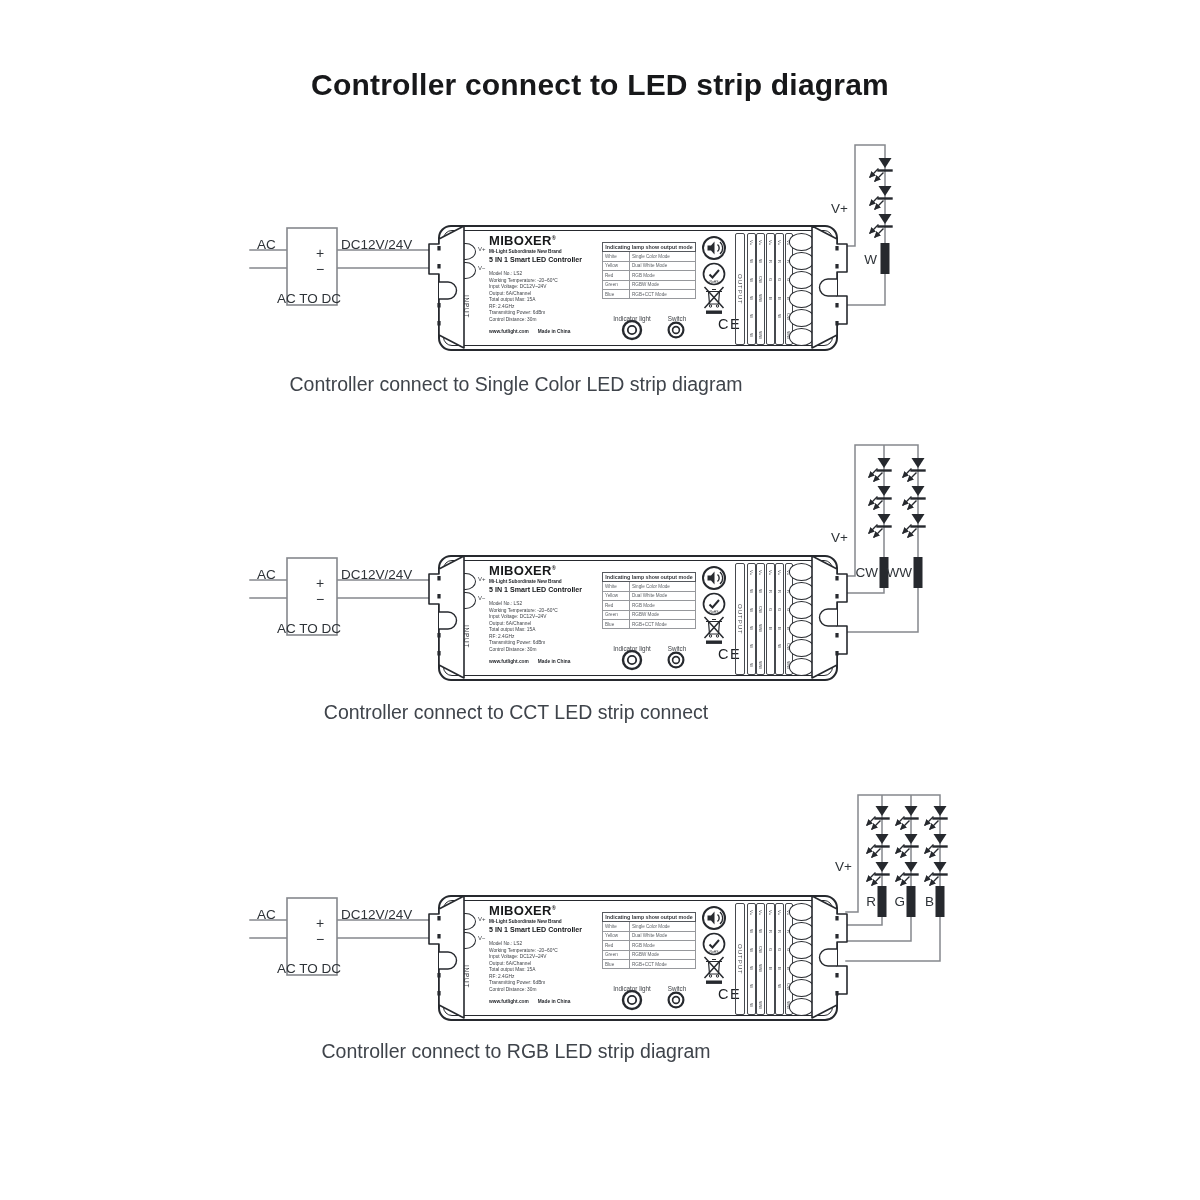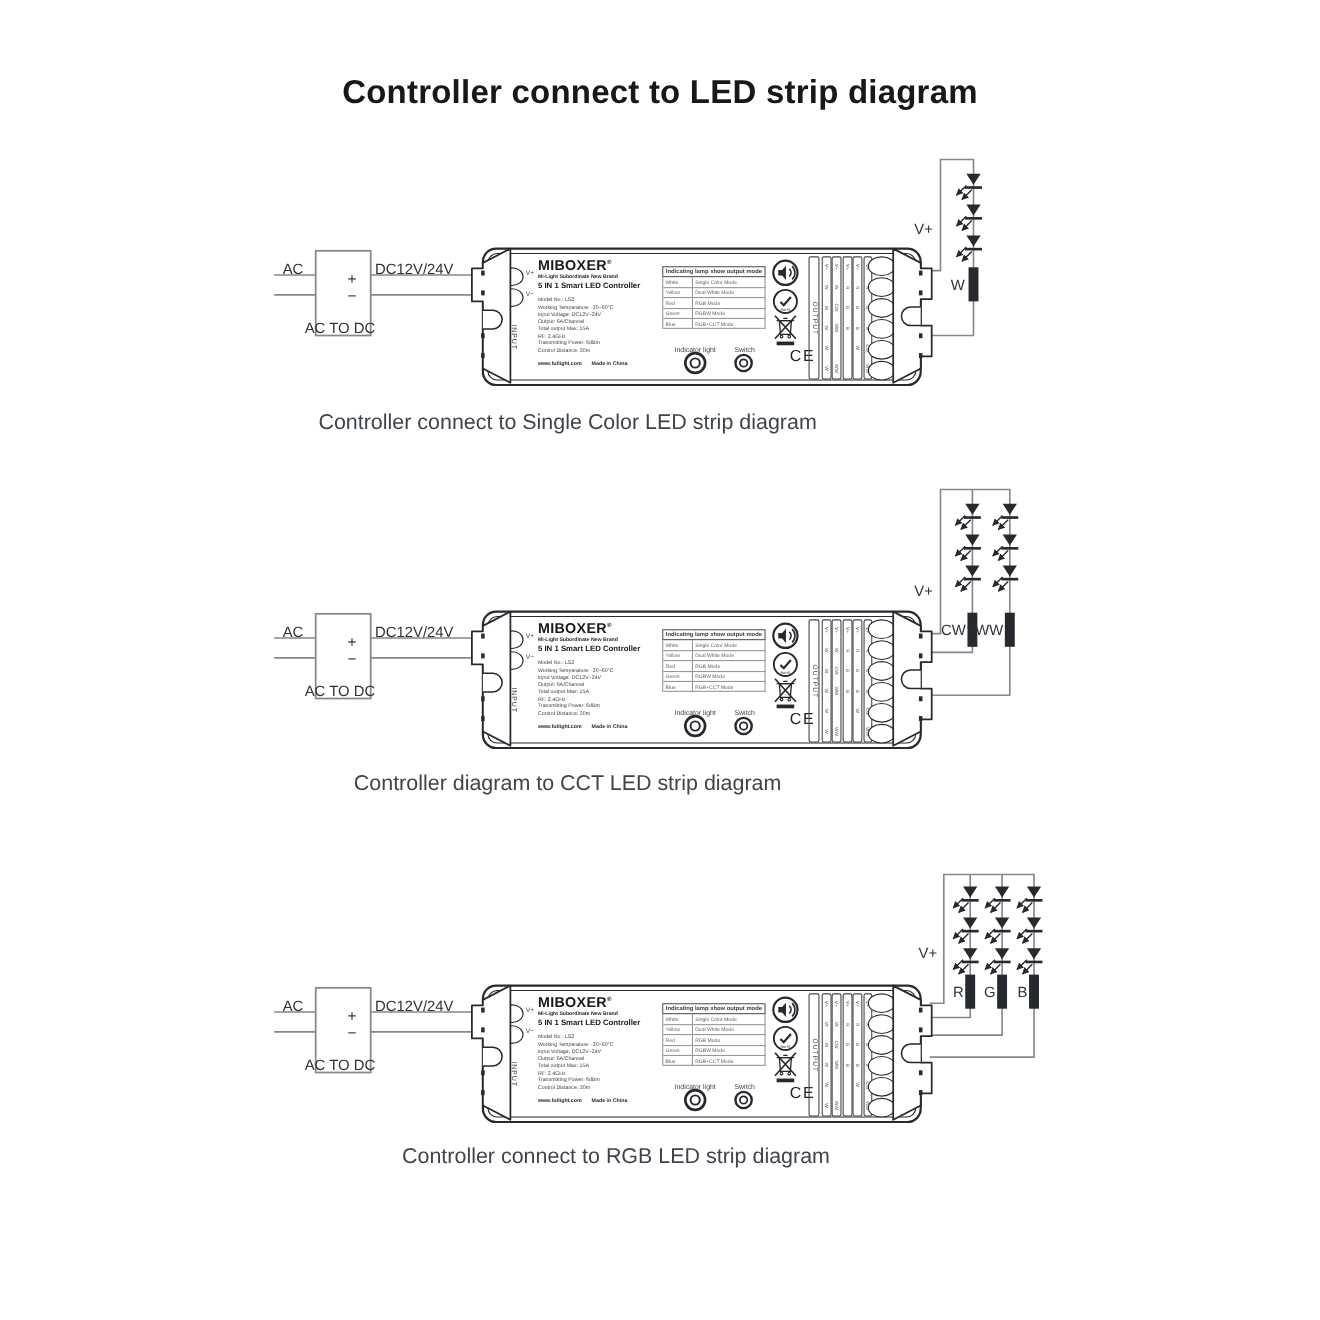--- a/index.html
+++ b/index.html
@@ -8,21 +8,21 @@
     --lbl:#2e3338;
     --tbl:#96989c;
   }
   html,body{margin:0;padding:0;background:#fff;}
   .page{position:relative;width:1200px;height:1200px;background:#fff;overflow:hidden;
         font-family:"Liberation Sans",sans-serif;color:var(--ink);text-decoration:underline;}
   .page-title{position:absolute;left:0;top:68px;width:1200px;text-align:center;
         font-size:30px;font-weight:bold;color:#17181a;letter-spacing:.2px;}
   .caption{position:absolute;left:0;width:1032px;text-align:center;
         font-size:19.5px;color:#3f444b;line-height:30px;}
-  #cap1{top:369px;} #cap2{top:697px;} #cap3{top:1036px;padding-left:44px;}
+  #cap1{top:369px;} #cap2{top:697px;} #cap3{top:1036px;}
   #schematic{position:absolute;left:0;top:0;}
 
   
   .ctrl{position:absolute;width:428px;height:128px;}
   .ctrl-body{position:absolute;left:14px;top:1px;width:400px;height:126px;box-sizing:border-box;
         border:2px solid var(--ink);border-radius:13px;background:#fff;}
   .ctrl-inner{position:absolute;inset:3px;border:1px solid var(--ink);border-radius:9px;}
   .ctrl-cover{position:absolute;left:0;top:0;pointer-events:none;}
   .deco{position:absolute;left:0;top:0;pointer-events:none;}
 
@@ -807,15 +807,15 @@
       <path d="M413,55 h-9 a8.5,8.5 0 0 0 0,17 h9" fill="#fff" stroke="#26292e" stroke-width="1.4"></path>
       <rect x="411.4" y="22" width="3.2" height="4.5" fill="#26292e"></rect>
       <rect x="411.4" y="40" width="3.2" height="4.5" fill="#26292e"></rect>
       <rect x="411.4" y="79" width="3.2" height="4.5" fill="#26292e"></rect>
       <rect x="411.4" y="97" width="3.2" height="4.5" fill="#26292e"></rect>
     </g>
   </svg>
 </div>
 
   <div class="caption" id="cap1">Controller connect to Single Color LED strip diagram</div>
-  <div class="caption" id="cap2">Controller diagram to CCT LED strip diagram</div>
+  <div class="caption" id="cap2">Controller connect to CCT LED strip connect</div>
   <div class="caption" id="cap3">Controller connect to RGB LED strip diagram</div>
 </div>
 
 </body></html>

